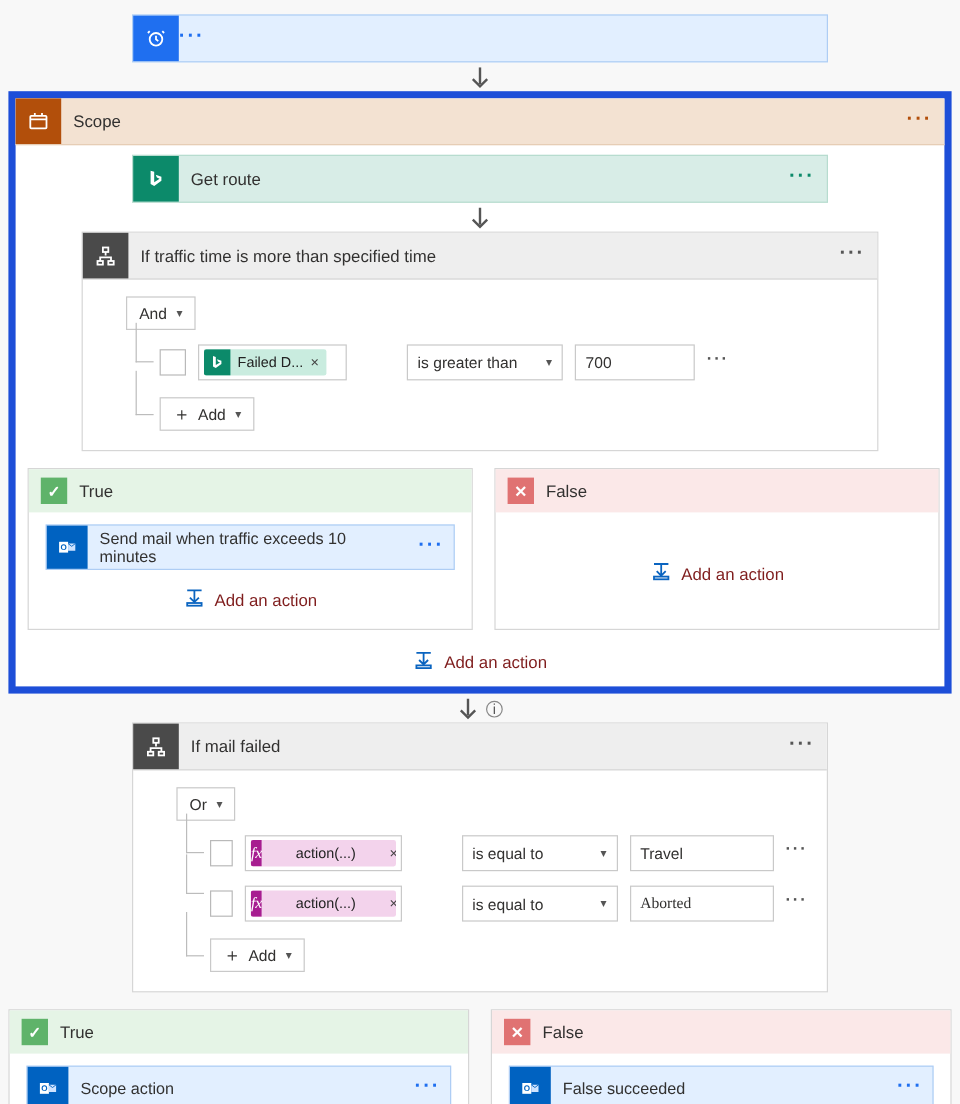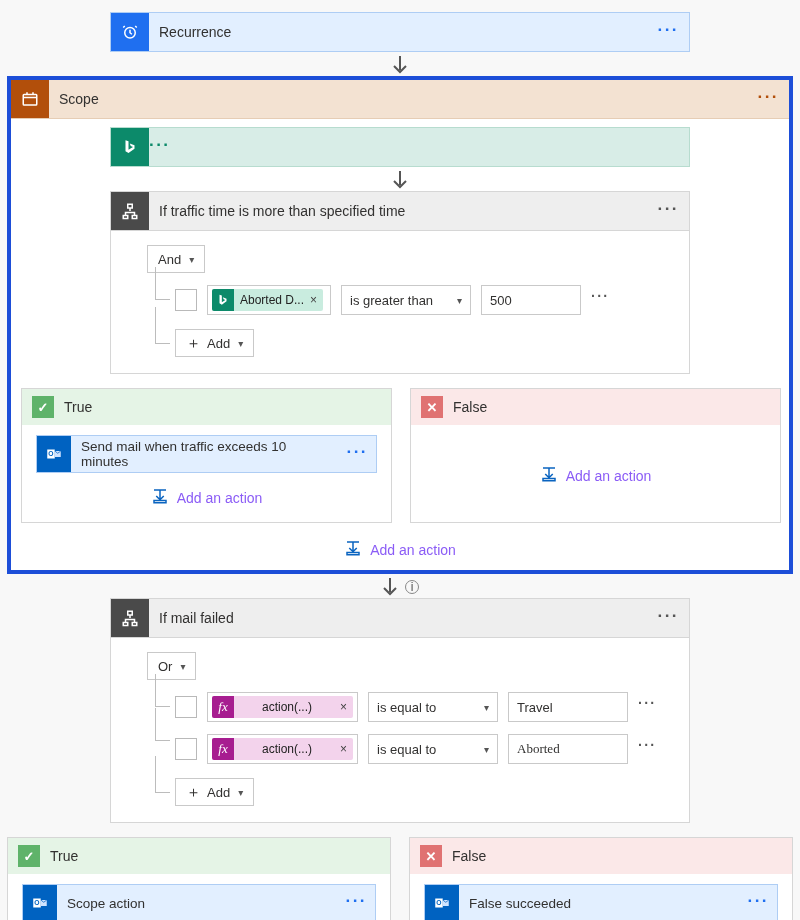--- a/index.html
+++ b/index.html
@@ -57,21 +57,21 @@
   .arrow svg { display:block; }
   .info-dot {
     font-size: 12px; border:1px solid #888; border-radius:50%;
     width:14px; height:14px; display:inline-flex; align-items:center;
     justify-content:center; margin-left:6px; color:#555;
     position: relative; top:-4px;
   }
 
   
   .scope {
-    border: 4px solid #1d4ed8;
+    border: 6px solid #1d4ed8;
     background: #fff;
     margin: 0 auto;
     width: 786px;
   }
   .scope-header {
     background: #f3e2d2;
     border: none;
     border-bottom: 1px solid #e6cdb5;
   }
   .scope-header .icon-box { background: #b24f0b; }
@@ -82,21 +82,21 @@
   .get-route {
     width: 580px; margin: 0 auto;
     background: #d8ede7;
     border-color: #b7dccf;
   }
   .get-route .icon-box { background: #0c8a6a; }
   .get-route .more { color: #0c8a6a; }
 
   
   .condition {
-    width: 580px; margin: 0 auto;
+    width: 664px; margin: 0 auto;
     background: #fff;
     border: 1px solid #d6d6d6;
   }
   .condition-header {
     background: #eeeeee;
     border: none;
     border-bottom: 1px solid #d6d6d6;
   }
   .condition-header .icon-box { background: #4a4a4a; }
   .condition-header .more { color: #555; }
@@ -147,21 +147,21 @@
   }
   .token .tk-label { padding: 0 6px; }
   .token .tk-x { padding-right: 6px; cursor:pointer; color:#444; }
   .token.bing { background:#c9ecdf; }
   .token.bing .tk-icon { background:#0c8a6a; }
   .token.fx { background:#f3d3ec;gap:22px; }
   .token.fx .tk-icon { background:#a71d90; font-style:italic; font-family:serif; font-size:13px;}
   .select-op {
     border:1px solid #c9c9c9; height:30px; min-width:130px;
     display:flex; align-items:center; justify-content:space-between;
-    padding:0 8px; font-size:13px; background:#fff;
+    padding:0 8px; font-size:13px; background:#fff;margin-left:40px;
   }
   .val-input {
     border:1px solid #c9c9c9; height:30px; min-width:100px;
     padding:0 8px; font-size:13px; background:#fff;
     display:flex; align-items:center;
   }
   .row-more { color:#555; font-weight:bold; letter-spacing:1.5px; cursor:pointer; padding-bottom:8px; line-height:6px; }
 
   .add-row {
     margin-left: 28px; margin-top: 14px;
@@ -205,21 +205,21 @@
     display:flex; align-items:center;
     background:#e2efff; border:1px solid #aecdf4;
     min-height:36px;
   }
   .action-card .icon-box { background:#0062c1; width:34px; height:36px; }
   .action-card .card-title { font-size:13.5px; }
   .action-card .more { color:#1f6ff0; padding-right:8px; }
 
   .add-action {
     display:flex; align-items:center; justify-content:center;
-    color:#8b5cf6; margin-top:14px; cursor:pointer;
+    color:#7f1d1d; margin-top:14px; cursor:pointer;
     font-size:14px;
   }
   .add-action .aicon { margin-right:8px; color:#0a64c0; }
   .add-action.tall { margin-top:30px; margin-bottom:16px; }
 
   
   .outlook-svg { width:18px; height:18px; }
 
   
   .cond-svg { width:18px; height:18px; }
@@ -241,21 +241,20 @@
 <div class="canvas">
 
   <div class="card-header recurrence">
     <span class="icon-box">
       <svg class="alarm-svg" viewBox="0 0 24 24" fill="none" stroke="white" stroke-width="2">
         <circle cx="12" cy="13" r="7"></circle>
           <path d="M12 9v4l2.5 2"></path>
           <path d="M5 4L3 6M19 4l2 2"></path>
       </svg>
     </span>
-    <span class="card-title">Recurrence</span>
     <span class="more">···</span>
   </div>
 
   <div class="arrow">
     <svg width="18" height="20" viewBox="0 0 18 20">
         <path d="M9 0v14M3 10l6 6 6-6" stroke="#555" stroke-width="2" fill="none"></path>
       </svg>
   </div>
 
   <div class="scope">
@@ -271,20 +270,21 @@
     </div>
 
     <div class="scope-body">
 
       <div class="card-header get-route">
         <span class="icon-box">
           <svg class="bing-svg" viewBox="0 0 24 24">
               <path d="M6 3l4 1.3v11.4L16 12l-3-1.4-1.3-3.2L18 9.8v4.4L10 20l-4-2.3V3z" fill="white"></path>
             </svg>
         </span>
+        <span class="card-title">Get route</span>
         <span class="more">···</span>
       </div>
 
       <div class="arrow">
         <svg width="18" height="20" viewBox="0 0 18 20">
             <path d="M9 0v14M3 10l6 6 6-6" stroke="#555" stroke-width="2" fill="none"></path>
           </svg>
       </div>
 
       <div class="condition">
@@ -308,30 +308,30 @@
 
           <div class="row">
             <span class="checkbox"></span>
             <span class="token-holder">
               <span class="token bing">
                 <span class="tk-icon">
                   <svg width="14" height="14" viewBox="0 0 24 24">
                       <path d="M6 3l4 1.3v11.4L16 12l-3-1.4-1.3-3.2L18 9.8v4.4L10 20l-4-2.3V3z" fill="white"></path>
                     </svg>
                 </span>
-                <span class="tk-label">Aborted D...</span>
+                <span class="tk-label">Failed D...</span>
                 <span class="tk-x">×</span>
               </span>
             </span>
             <span class="select-op">
               <span>is greater than</span>
               <span class="chev">▾</span>
             </span>
             <span class="val-input">
-              <span>500</span>
+              <span>700</span>
             </span>
             <span class="row-more">···</span>
           </div>
 
           <div class="add-row">
             <span class="chip">
               <span class="plus">＋</span>
               <span>Add</span>
               <span class="chev">▾</span>
             </span>

